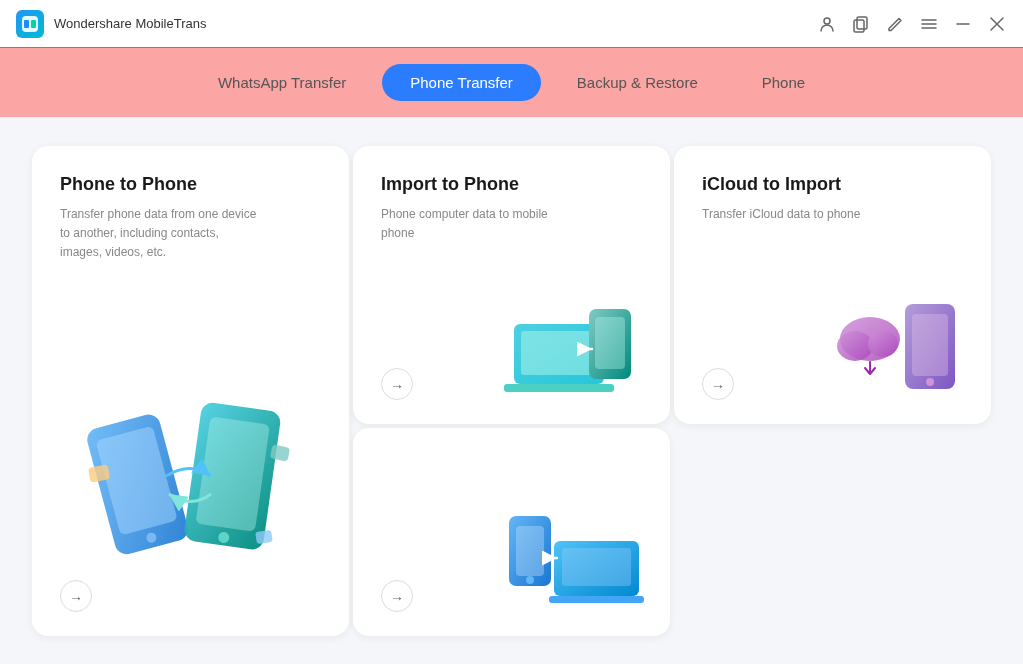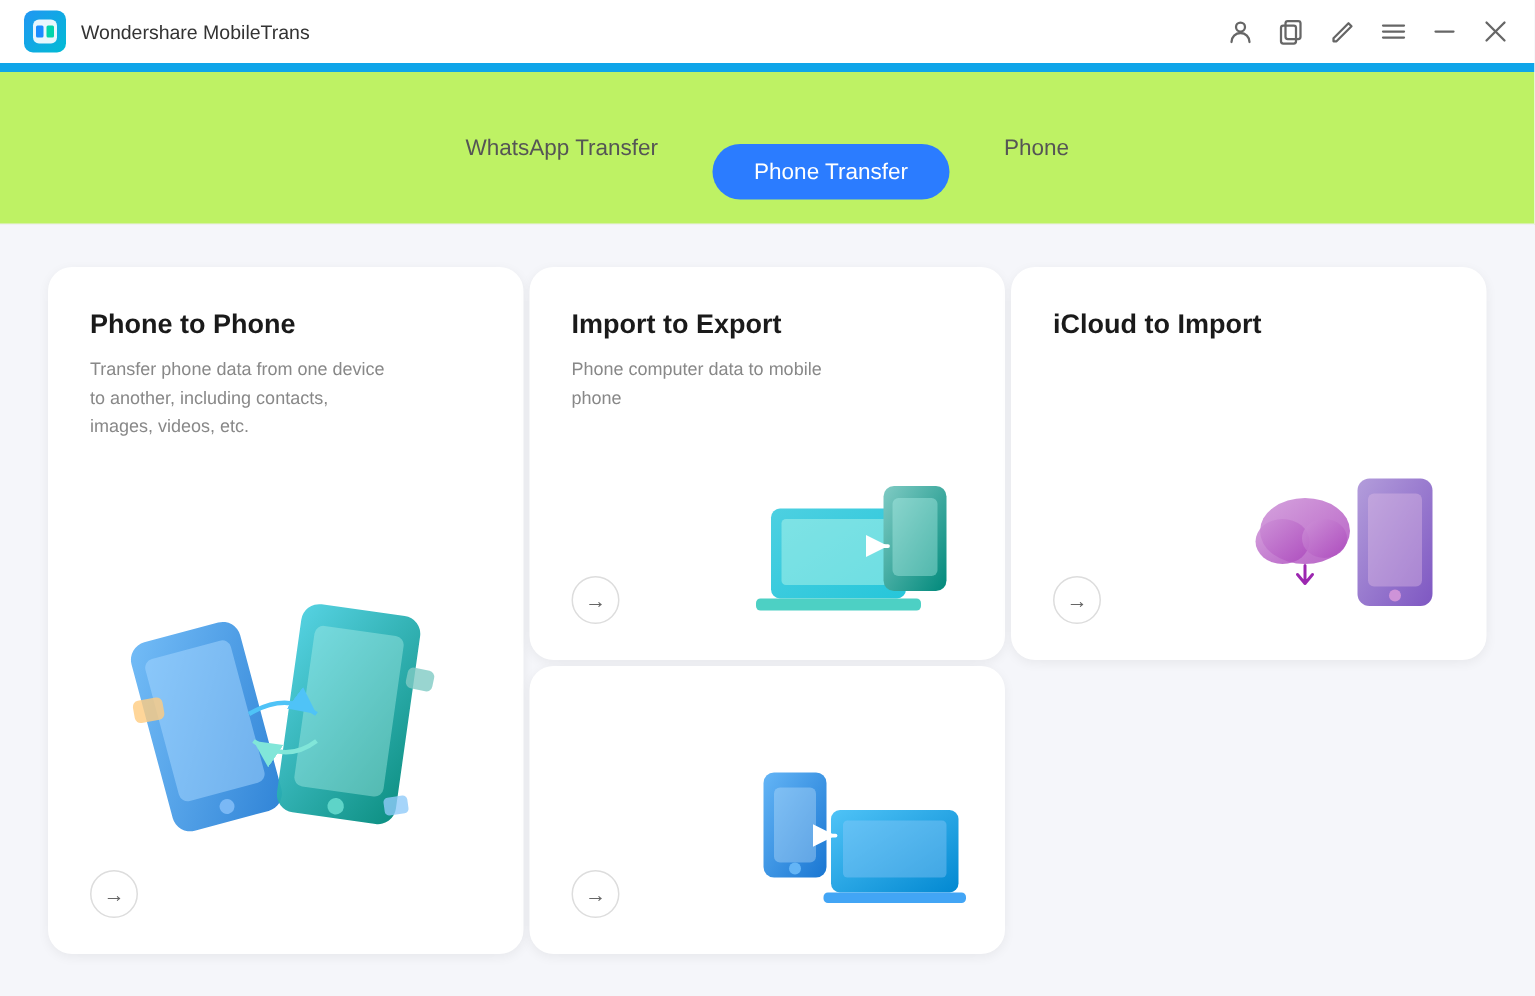--- a/index.html
+++ b/index.html
@@ -14,21 +14,21 @@
     }
 
     
     .title-bar {
       display: flex;
       align-items: center;
       justify-content: space-between;
       background: #ffffff;
       padding: 0 16px;
       height: 48px;
-      border-bottom: 6px solid #0ea5e9;
+      border-bottom: 1px solid #0ea5e9;
       flex-shrink: 0;
     }
     .title-bar-left {
       display: flex;
       align-items: center;
       gap: 10px;
     }
     .app-icon {
       width: 28px;
       height: 28px;
@@ -55,21 +55,21 @@
       width: 20px;
       height: 20px;
       display: flex;
       align-items: center;
       justify-content: center;
     }
     .close-btn { color: #666; font-size: 16px; cursor: pointer; }
 
     
     .nav-bar {
-      background: #bef264;
+      background: #fca5a5;
       display: flex;
       justify-content: center;
       align-items: center;
       padding: 16px 0;
       gap: 8px;
       border-bottom: 1px solid #f0f0f0;
       flex-shrink: 0;
     }
     .nav-tab {
       padding: 10px 28px;
@@ -78,21 +78,20 @@
       font-weight: 500;
       cursor: pointer;
       border: none;
       background: transparent;
       color: #555;
       transition: all 0.2s;
     }
     .nav-tab.active {
       background: #2b7cff;
       color: white;
-      margin-top: 32px;
     }
 
     
     .main-content {
       flex: 1;
       padding: 28px 32px;
       overflow: auto;
       background: #f5f6fa;
     }
     .cards-grid {
@@ -237,20 +236,21 @@
         <line x1="3" y1="3" x2="15" y2="15" stroke="#666" stroke-width="1.5" stroke-linecap="round"></line>
         <line x1="15" y1="3" x2="3" y2="15" stroke="#666" stroke-width="1.5" stroke-linecap="round"></line>
       </svg>
     </span>
   </div>
 </div>
 
 <div class="nav-bar">
   <button class="nav-tab">WhatsApp Transfer</button>
   <button class="nav-tab active">Phone Transfer</button>
+  <button class="nav-tab">Backup &amp; Restore</button>
   <button class="nav-tab">Phone</button>
 </div>
 
 <div class="main-content">
   <div class="cards-grid">
 
     <div class="card card-phone-to-phone">
       <div class="card-title">Phone to Phone</div>
       <div class="card-desc">Transfer phone data from one device to another, including contacts, images, videos, etc.</div>
 
@@ -294,21 +294,21 @@
               <path d="M0,0 L0,6 L6,3 z" fill="#81e6d9"></path>
             </marker>
           </defs>
         </svg>
       </div>
 
       <div class="arrow-btn">→</div>
     </div>
 
     <div class="card">
-      <div class="card-title">Import to Export</div>
+      <div class="card-title">Import to Phone</div>
       <div class="card-desc">Phone computer data to mobile phone</div>
       <div class="small-card-img">
         <svg class="import-illustration" viewBox="0 0 160 130" fill="none">
 
           <rect x="20" y="50" width="90" height="60" rx="6" fill="url(#importLaptopGrad)"></rect>
           <rect x="27" y="57" width="76" height="44" rx="3" fill="#b2f5ea" opacity="0.5"></rect>
           <rect x="10" y="110" width="110" height="8" rx="3" fill="#4dd0c4"></rect>
 
           <rect x="95" y="35" width="42" height="70" rx="7" fill="url(#importPhoneGrad)"></rect>
           <rect x="101" y="43" width="30" height="52" rx="4" fill="#b2f0e8" opacity="0.4"></rect>
@@ -327,20 +327,21 @@
               <path d="M0,0 L0,6 L6,3 z" fill="white"></path>
             </marker>
           </defs>
         </svg>
       </div>
       <div class="arrow-btn">→</div>
     </div>
 
     <div class="card">
       <div class="card-title">iCloud to Import</div>
+      <div class="card-desc">Transfer iCloud data to phone</div>
       <div class="small-card-img">
         <svg class="icloud-illustration" viewBox="0 0 160 130" fill="none">
 
           <rect x="90" y="30" width="50" height="85" rx="8" fill="url(#icloudPhoneGrad)"></rect>
           <rect x="97" y="40" width="36" height="62" rx="4" fill="#e1bee7" opacity="0.4"></rect>
           <circle cx="115" cy="108" r="4" fill="#ce93d8"></circle>
 
           <ellipse cx="55" cy="65" rx="30" ry="22" fill="url(#cloudGrad)" opacity="0.85"></ellipse>
           <ellipse cx="40" cy="72" rx="18" ry="15" fill="url(#cloudGrad)" opacity="0.85"></ellipse>
           <ellipse cx="68" cy="70" rx="15" ry="13" fill="url(#cloudGrad)" opacity="0.85"></ellipse>

